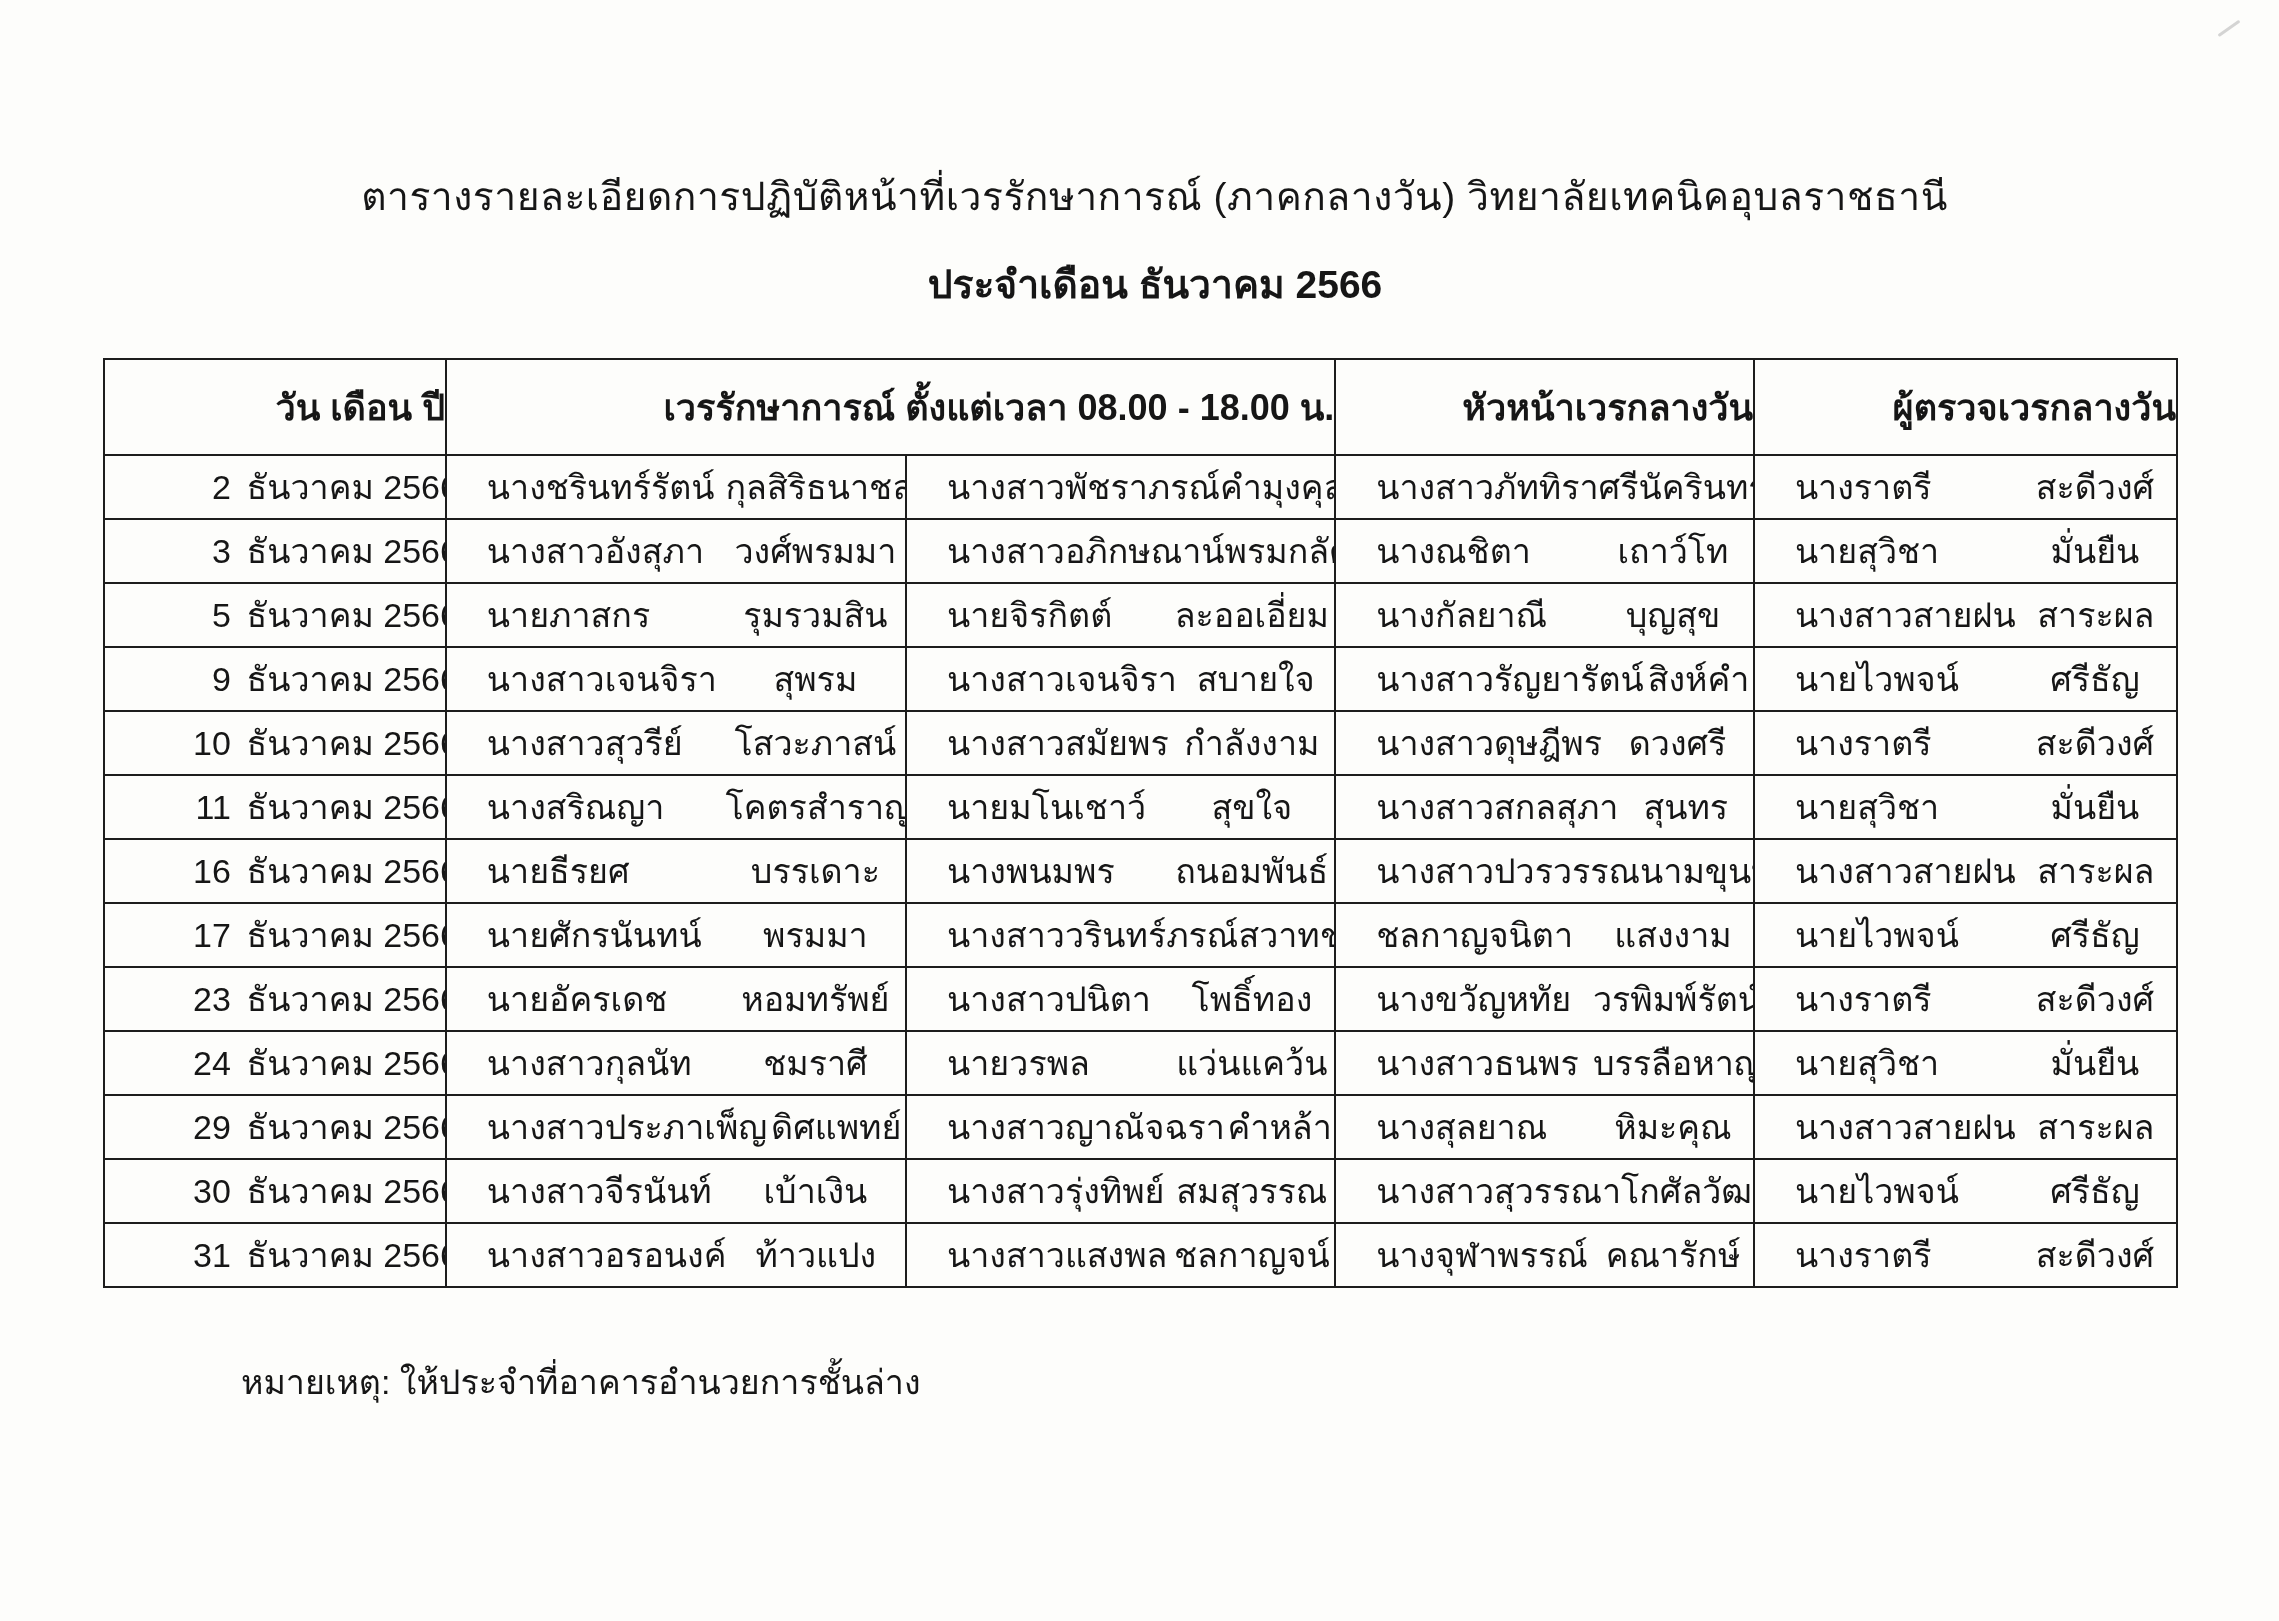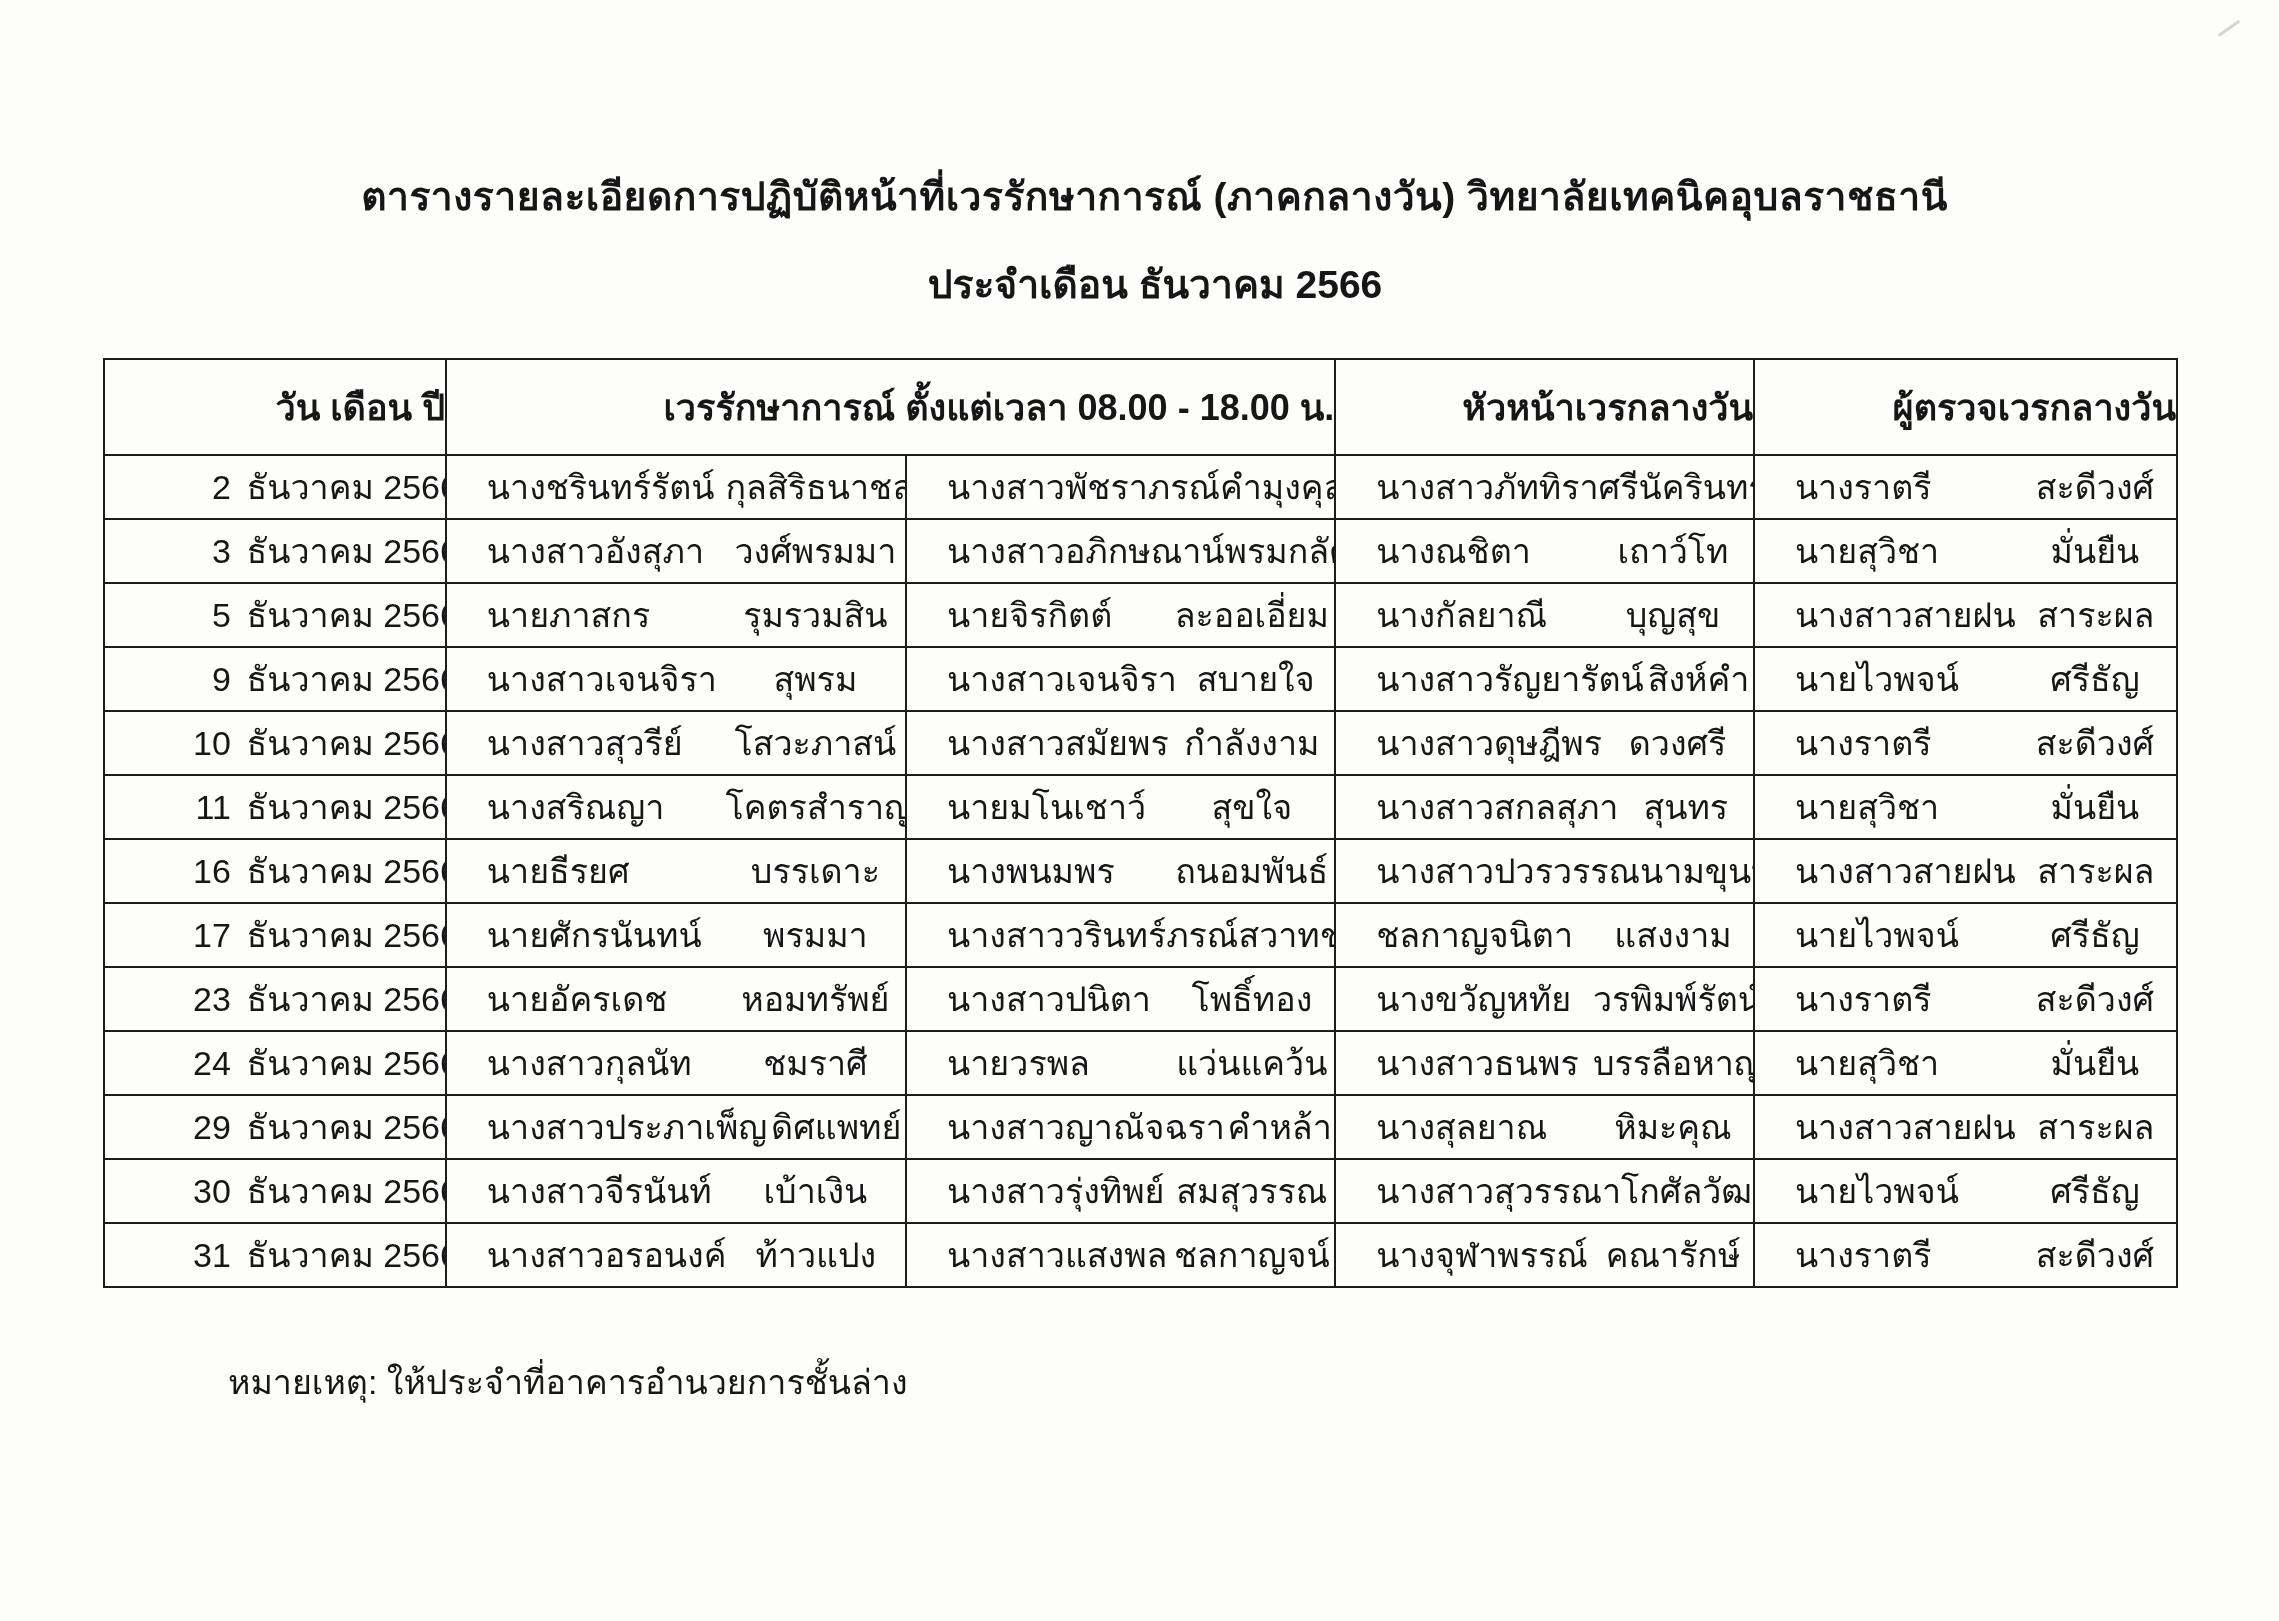--- a/index.html
+++ b/index.html
@@ -11,21 +11,21 @@
   }
   .page { position:relative; width:2280px; height:1621px; overflow:hidden; }
 
   .scan-mark {
     position:absolute; top:27.4px; right:39px;
     width:25.5px; height:2.9px; background:#c9c9c9;
     transform:rotate(-35deg); border-radius:2px; opacity:.8;
   }
 
   .title-block { padding-top:165px; text-align:center; }
-  .title-line1 { font-size:39px; font-weight:bold; letter-spacing:0.5px;padding-left:29px; }
+  .title-line1 { font-size:39px; font-weight:normal; letter-spacing:0.5px;padding-left:29px; }
   .title-line2 { margin-top:25.5px; font-size:39px; font-weight:bold;margin-left:30px; }
 
   table.duty {
     position:absolute; left:103px; top:358px;
     width:2075px; border-collapse:collapse;
     table-layout:fixed;
   }
   table.duty th, table.duty td {
     border:2.9px solid #1d1d1d;
     padding:0;
@@ -44,21 +44,21 @@
 
   .date-wrap { display:flex; align-items:center; }
   .date-day  { flex:0 0 37%; text-align:right; white-space:nowrap; }
   .date-my   { padding-left:15.7px; white-space:nowrap; }
 
   .person-wrap { display:flex; align-items:center; padding-left:7.8px; }
   .person-fname { flex:0 0 53%; white-space:nowrap;margin-left:32px; }
   .person-sname { flex:1 1 auto; white-space:nowrap;text-align:center; }
 
   .note {
-    position:absolute; left:228px; top:1355px;
+    position:absolute; left:241px; top:1355px;
     font-size:34px;
   }
 </style>
 </head>
 <body>
 
 <div class="page">
 
   <div class="scan-mark"></div>
 

